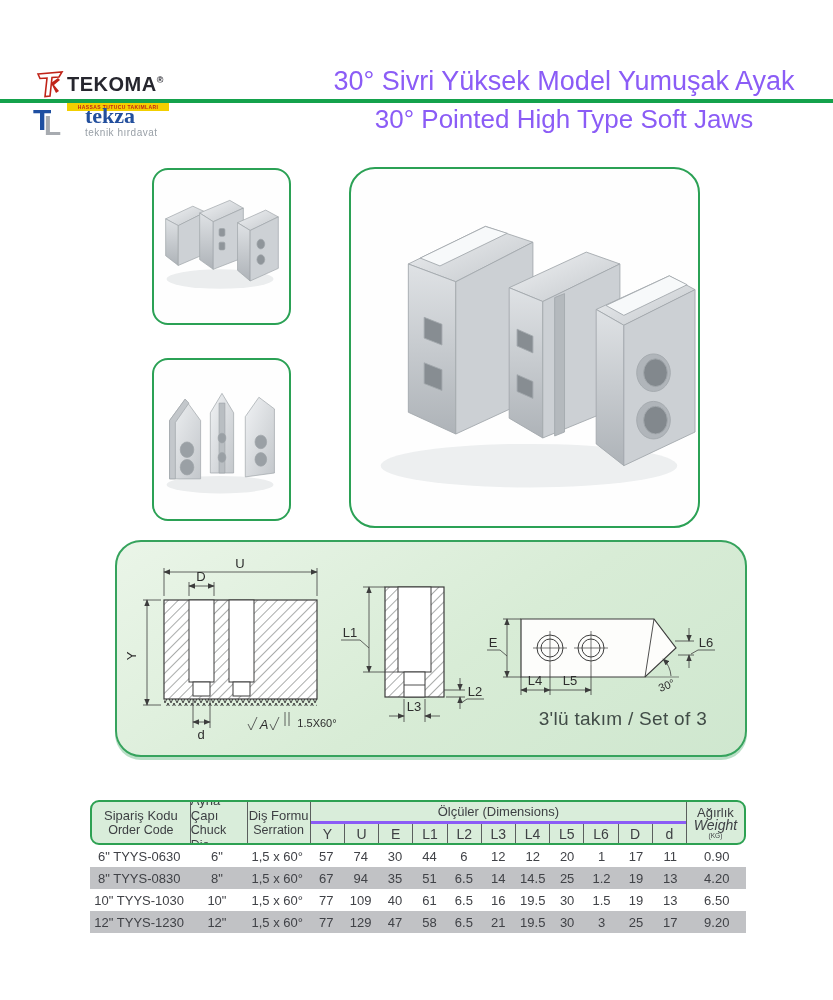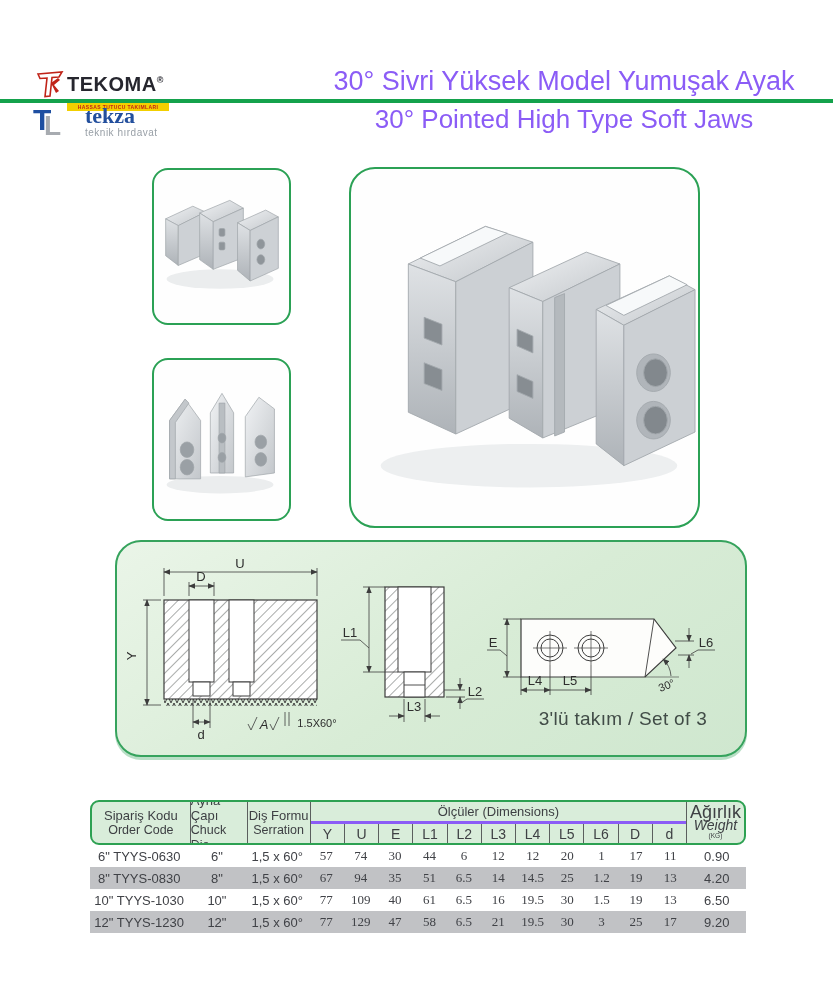--- a/index.html
+++ b/index.html
@@ -60,21 +60,21 @@
               font-size:13px;border-bottom:3px solid #8b5cf6;}
   #h-dims-row{flex:1;display:flex;}
   .hd{flex:1;display:flex;align-items:center;justify-content:center;font-size:14px;box-sizing:border-box;}
   .hd + .hd{border-left:1px solid #5b5f5e;}
 
   .c-order{width:15%;}
   .c-chuck{width:8.7%;}
   .c-serr{width:9.7%;}
   .c-dims{width:57.7%;}
   .c-weight{width:8.9%;}
-  .c-dim{width:5.2454%;font-family:Liberation Serif, serif;}
+  .c-dim{width:5.2454%;}
 
   .trow{display:flex;height:22px;align-items:stretch;font-size:13px;color:#404247;}
   .trow.alt{background:#c1c2c5;}
   .td{display:flex;align-items:center;justify-content:center;box-sizing:border-box;text-align:center;}
 
   
   .dimtxt{font-family:"Liberation Sans",sans-serif;font-size:13px;fill:#2e2e2e;}
   .dimtxt-s{font-family:"Liberation Sans",sans-serif;font-size:11px;fill:#2e2e2e;}
 </style>
 </head>
@@ -341,21 +341,21 @@
           <div class="hd">L2</div>
           <div class="hd">L3</div>
           <div class="hd">L4</div>
           <div class="hd">L5</div>
           <div class="hd">L6</div>
           <div class="hd">D</div>
           <div class="hd">d</div>
         </div>
       </div>
       <div class="hc c-weight bl">
-        <div class="hline1" style="font-size:18px;line-height:13px;">Ağırlık</div>
+        <div class="hline1" style="font-size:13px;line-height:13px;">Ağırlık</div>
         <div class="hline2" style="font-size:14px;line-height:13px;font-style:italic;">Weight</div>
         <div class="hkg">(KG)</div>
       </div>
     </div>
 
     <div class="trow">
       <div class="td c-order">6" TYYS-0630</div>
       <div class="td c-chuck">6"</div>
       <div class="td c-serr">1,5 x 60°</div>
       <div class="td c-dim">57</div>

